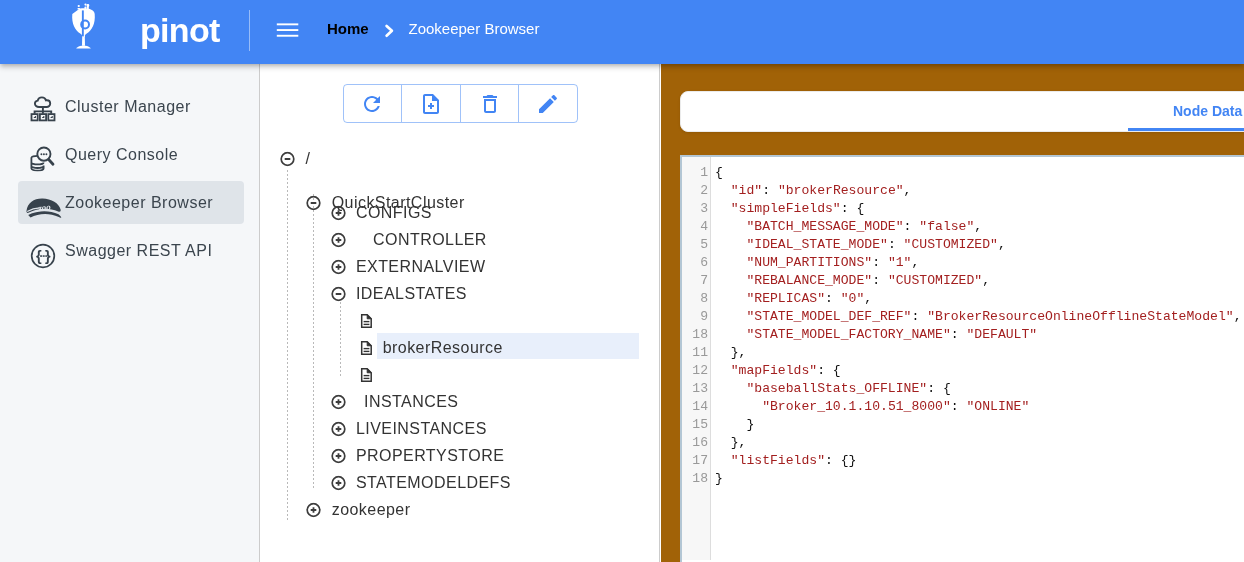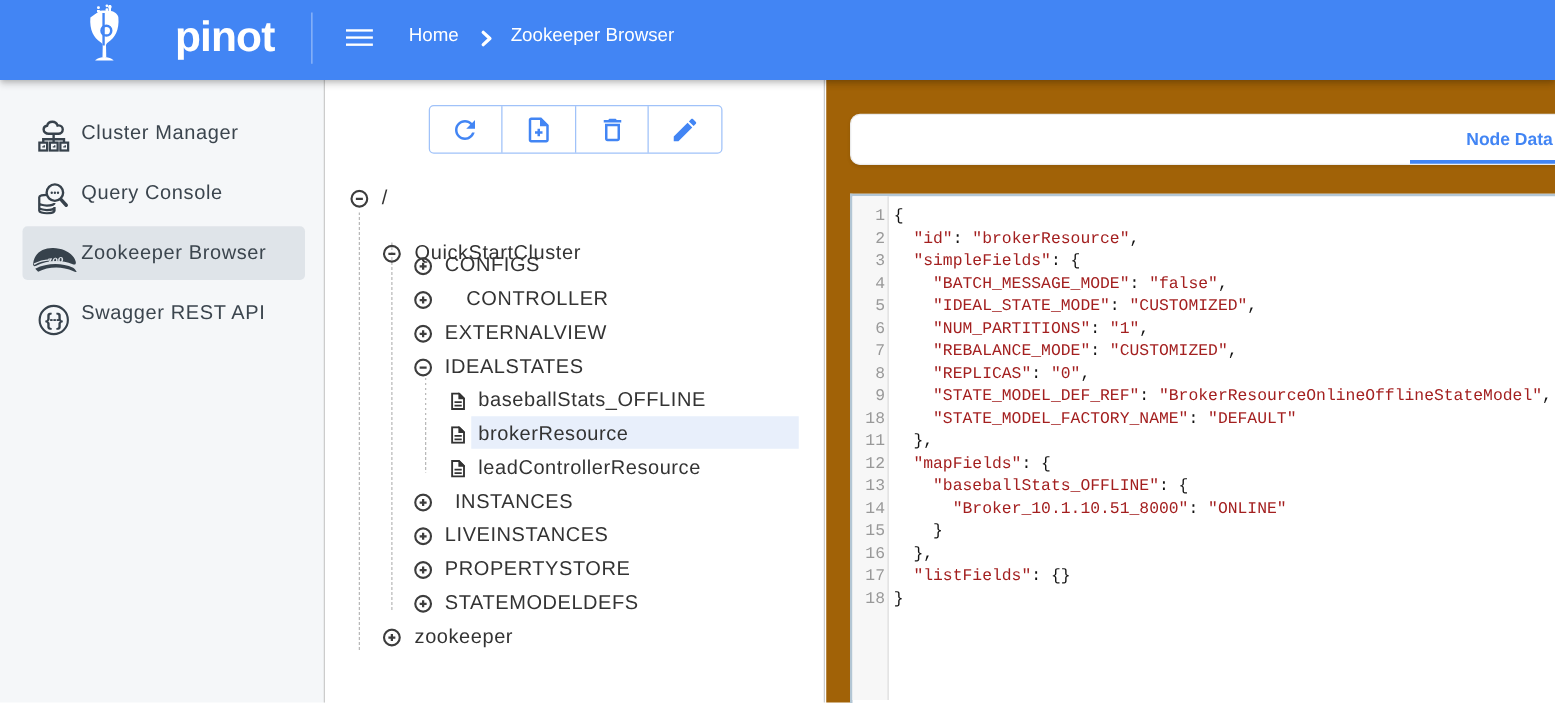--- a/index.html
+++ b/index.html
@@ -3,21 +3,21 @@
 <meta charset="utf-8">
 <style>
   * { margin:0; padding:0; box-sizing:border-box; }
   html,body { width:1244px; height:562px; overflow:hidden; font-family:"Liberation Sans",sans-serif; background:#fff; }
   .appbar { position:absolute; left:0; top:0; width:1244px; height:64px; background:#4285f4;
             box-shadow:0 2px 4px -1px rgba(0,0,0,.2),0 4px 5px 0 rgba(0,0,0,.14); z-index:10; }
   .logo-glass { position:absolute; left:69px; top:4px; }
   .pinot-text { position:absolute; left:96px; top:13.4px; font-size:34px; line-height:34px; font-weight:bold; color:#ffffff; letter-spacing:-0.7px;margin-left:44px; }
   .bar-divider { position:absolute; left:249px; top:10px; width:1px; height:41px; background:rgba(255,255,255,.45); }
   .hamburger { position:absolute; left:275px; top:18px; }
-  .crumb-home { position:absolute; left:327px; top:20px; font-size:15px; color:#ffffff; }
+  .crumb-home { position:absolute; left:327px; top:20px; font-size:15px; color:#000000;font-weight:bold; }
   .crumb-sep { position:absolute; left:378px; top:18.5px; }
   .crumb-page { position:absolute; left:408.5px; top:20px; font-size:15px; color:#fff; }
 
   .sidebar { position:absolute; left:0; top:64px; width:260px; height:498px; background:#f5f7f9; border-right:1px solid #ccc; }
   .nav-item { position:absolute; left:18px; width:226px; height:43px; border-radius:4px; }
   .nav-item.sel { background:#dfe4e9; }
   .nav-icon { position:absolute; left:12px; top:50%; transform:translateY(-50%); }
   .nav-label { position:absolute; left:47px; top:50%; transform:translateY(-50%); font-size:16px; letter-spacing:0.5px; color:#3b454e; white-space:nowrap; }
 
   .treepanel { position:absolute; left:260px; top:64px; width:400px; height:498px; background:#fff; border-right:1px solid #ccc; }
@@ -191,39 +191,37 @@
         </svg>
         <span class="tlabel" style="left:95.9px">IDEALSTATES</span>
       </div>
     <div class="trow" style="top:162.5px">
         <svg style="left:100px" width="12" height="14" viewBox="0 0 12 14">
           <path d="M1.7.8 H7.2 L11.2 4.8 V13.2 H1.7 Z" fill="none" stroke="#333" stroke-width="1.5"></path>
           <path d="M7.2.8 V4.8 H11.2 Z" fill="#333" stroke="#333" stroke-width="1"></path>
           <line x1="3.6" y1="7.6" x2="9.4" y2="7.6" stroke="#333" stroke-width="1.4"></line>
           <line x1="3.6" y1="10.4" x2="9.4" y2="10.4" stroke="#333" stroke-width="1.4"></line>
         </svg>
-        <span class="tlabel" style="left:122.7px">baseballStats_OFFLINE</span>
       </div>
     <div class="trow" style="top:189.5px">
         <svg style="left:100px" width="12" height="14" viewBox="0 0 12 14">
           <path d="M1.7.8 H7.2 L11.2 4.8 V13.2 H1.7 Z" fill="none" stroke="#333" stroke-width="1.5"></path>
           <path d="M7.2.8 V4.8 H11.2 Z" fill="#333" stroke="#333" stroke-width="1"></path>
           <line x1="3.6" y1="7.6" x2="9.4" y2="7.6" stroke="#333" stroke-width="1.4"></line>
           <line x1="3.6" y1="10.4" x2="9.4" y2="10.4" stroke="#333" stroke-width="1.4"></line>
         </svg>
         <span class="tlabel" style="left:122.7px">brokerResource</span>
       </div>
     <div class="trow" style="top:216.5px">
         <svg style="left:100px" width="12" height="14" viewBox="0 0 12 14">
           <path d="M1.7.8 H7.2 L11.2 4.8 V13.2 H1.7 Z" fill="none" stroke="#333" stroke-width="1.5"></path>
           <path d="M7.2.8 V4.8 H11.2 Z" fill="#333" stroke="#333" stroke-width="1"></path>
           <line x1="3.6" y1="7.6" x2="9.4" y2="7.6" stroke="#333" stroke-width="1.4"></line>
           <line x1="3.6" y1="10.4" x2="9.4" y2="10.4" stroke="#333" stroke-width="1.4"></line>
         </svg>
-        <span class="tlabel" style="left:122.7px">leadControllerResource</span>
       </div>
     <div class="trow" style="top:243.5px">
         <svg style="left:71px" width="15" height="15" viewBox="0 0 15 15">
           <circle cx="7.5" cy="7.5" r="6.3" fill="none" stroke="#3d3d3d" stroke-width="1.7"></circle>
           <line x1="4.7" y1="7.5" x2="10.3" y2="7.5" stroke="#3d3d3d" stroke-width="1.8"></line>
           <line x1="7.5" y1="4.7" x2="7.5" y2="10.3" stroke="#3d3d3d" stroke-width="1.8"></line>
         </svg>
         <span class="tlabel" style="left:104px">INSTANCES</span>
       </div>
     <div class="trow" style="top:270.5px">

